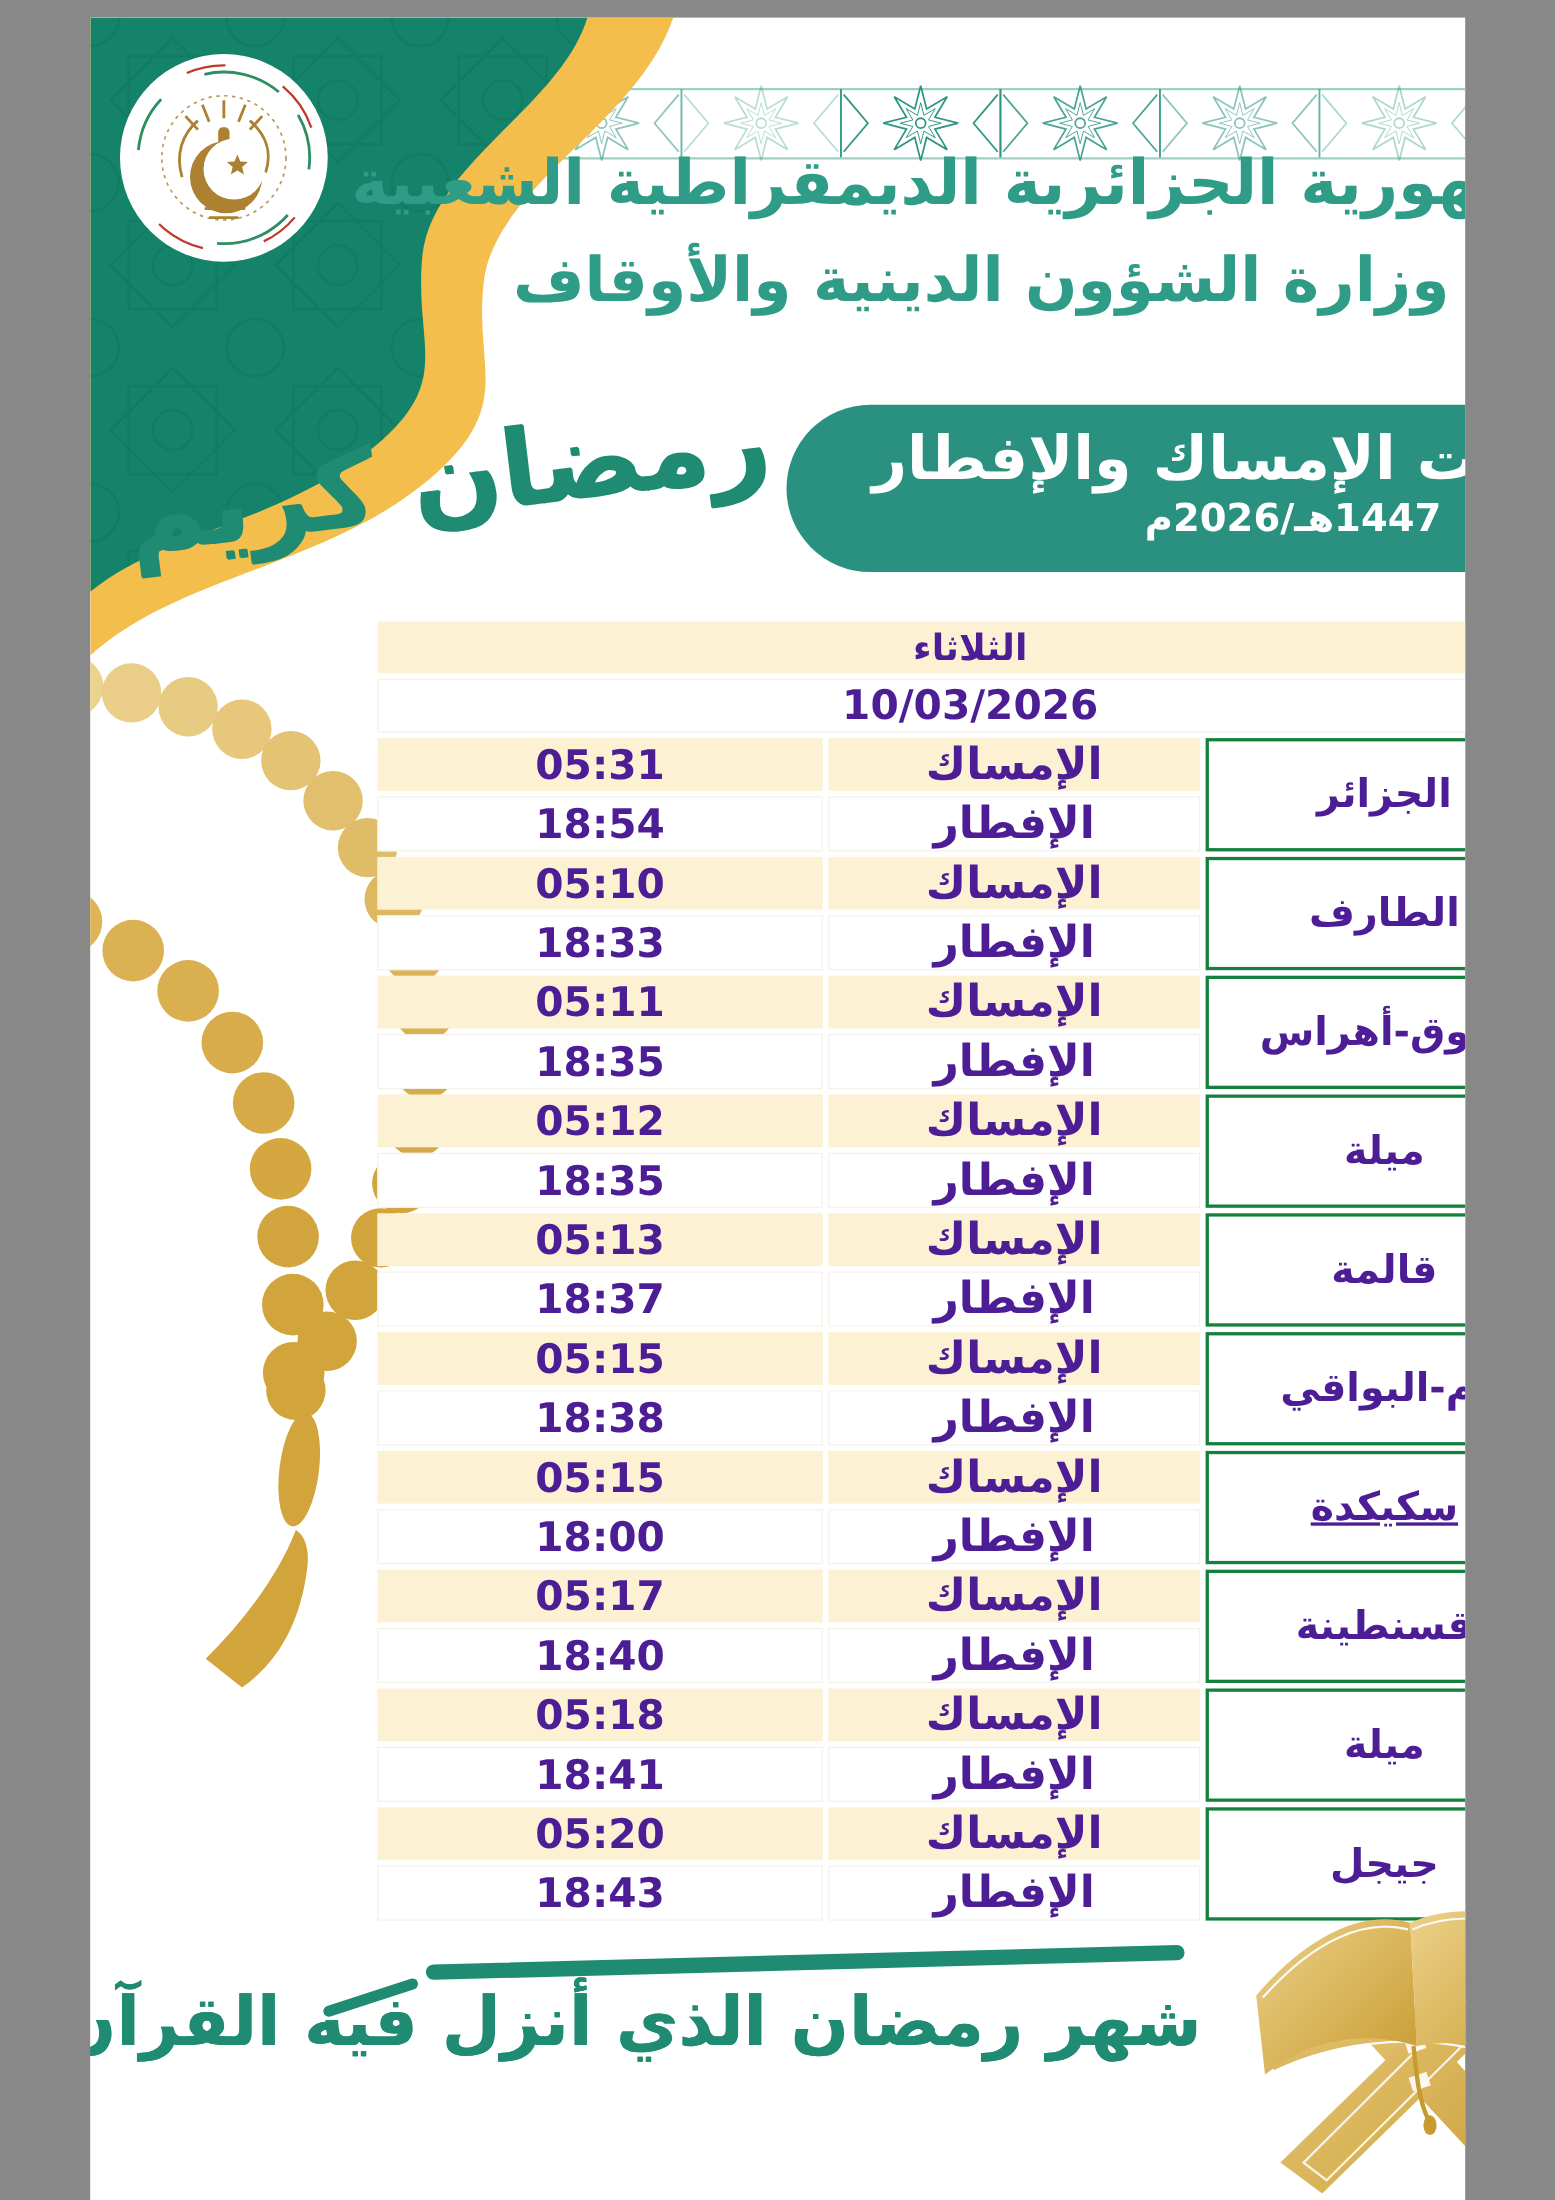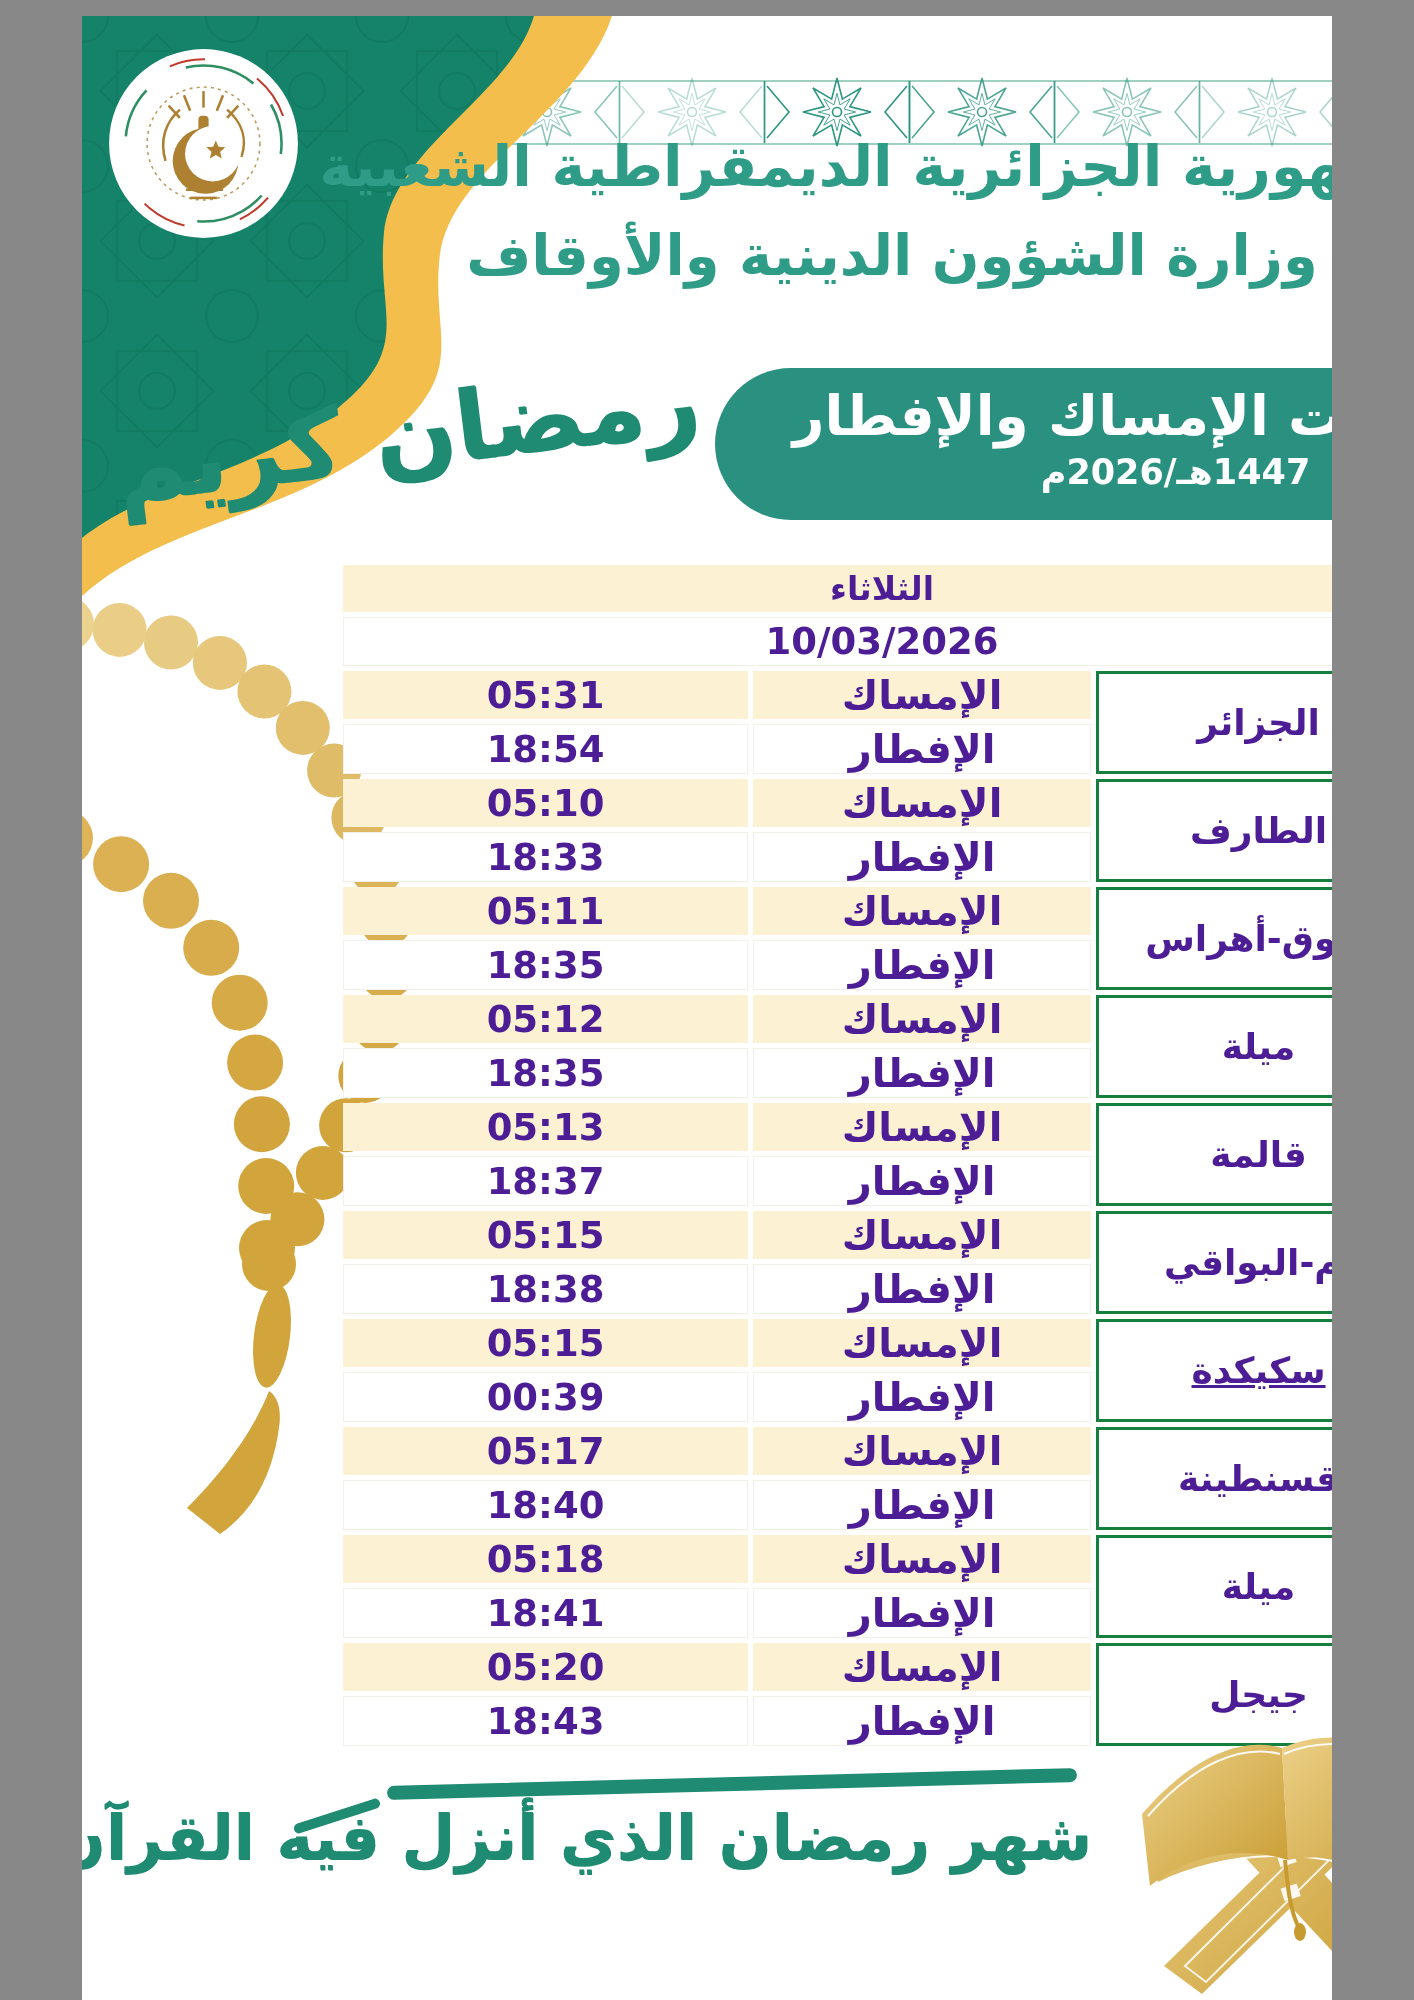--- a/index.html
+++ b/index.html
@@ -220,21 +220,21 @@
         <td class="plain time">18:38</td>
       </tr>
 
       <tr>
         <td rowspan="2" class="city"><span class="u">سكيكدة</span></td>
         <td class="cream lbl">الإمساك</td>
         <td class="cream time">05:15</td>
       </tr>
       <tr>
         <td class="plain lbl">الإفطار</td>
-        <td class="plain time">00:39</td>
+        <td class="plain time">18:00</td>
       </tr>
 
       <tr>
         <td rowspan="2" class="city"><span>قسنطينة</span></td>
         <td class="cream lbl">الإمساك</td>
         <td class="cream time">05:17</td>
       </tr>
       <tr>
         <td class="plain lbl">الإفطار</td>
         <td class="plain time">18:40</td>

